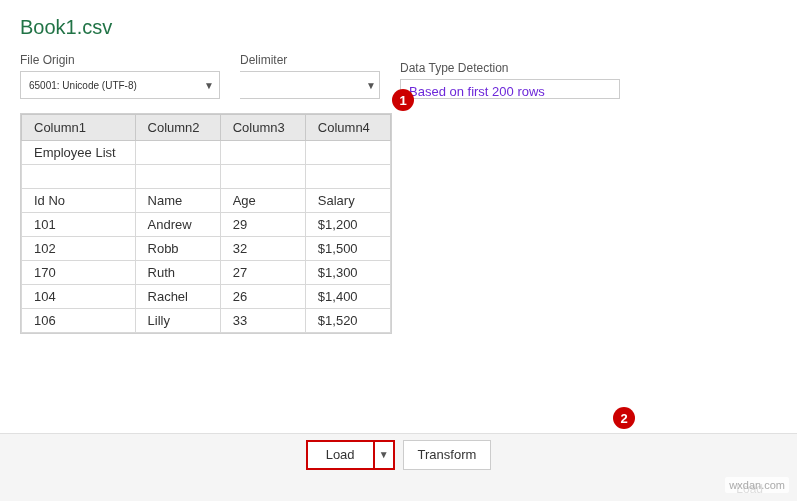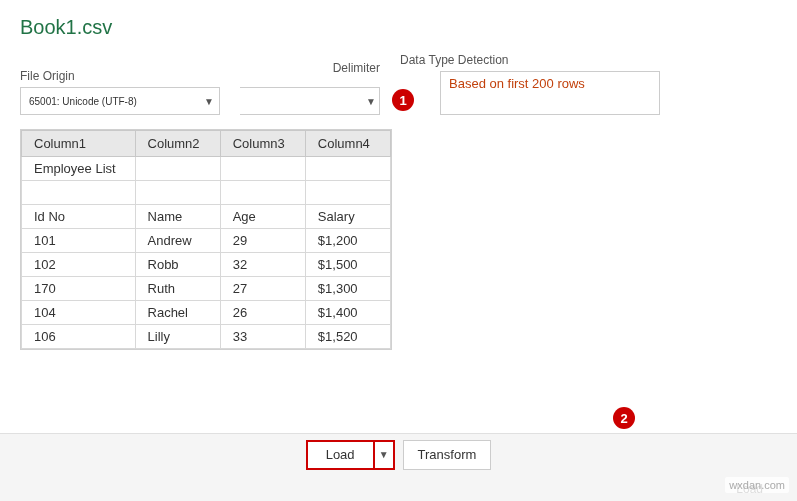--- a/index.html
+++ b/index.html
@@ -71,22 +71,21 @@
       top: 50%;
       transform: translateY(-50%);
       pointer-events: none;
       font-size: 10px;
       color: #555;
     }
 
     .delimiter-group {
       display: flex;
       flex-direction: column;
-      gap: 12px;
-      align-items: flex-end;
+      gap: 4px;
     }
 
     .delimiter-input-wrapper {
       display: flex;
       align-items: center;
       gap: 0;
     }
 
     .delimiter-text-box {
       border: 2px solid #cc0000;
@@ -120,24 +119,23 @@
 
     .delimiter-select-wrapper .select-arrow {
       right: 4px;
     }
 
     .data-type-input {
       border: 1px solid #ccc;
       background: #fff;
       padding: 4px 8px;
       font-size: 13px;
-      height: 44px;
+      height: 20px;
       width: 220px;
-      color: #c2410c;
-      margin-left: 40px;
+      color: #6d28d9;
     }
 
     .preview-table-wrapper {
       overflow: auto;
       max-height: 320px;
       border: 1px solid #d0d0d0;
       display: inline-block;
     }
 
     .preview-table {

